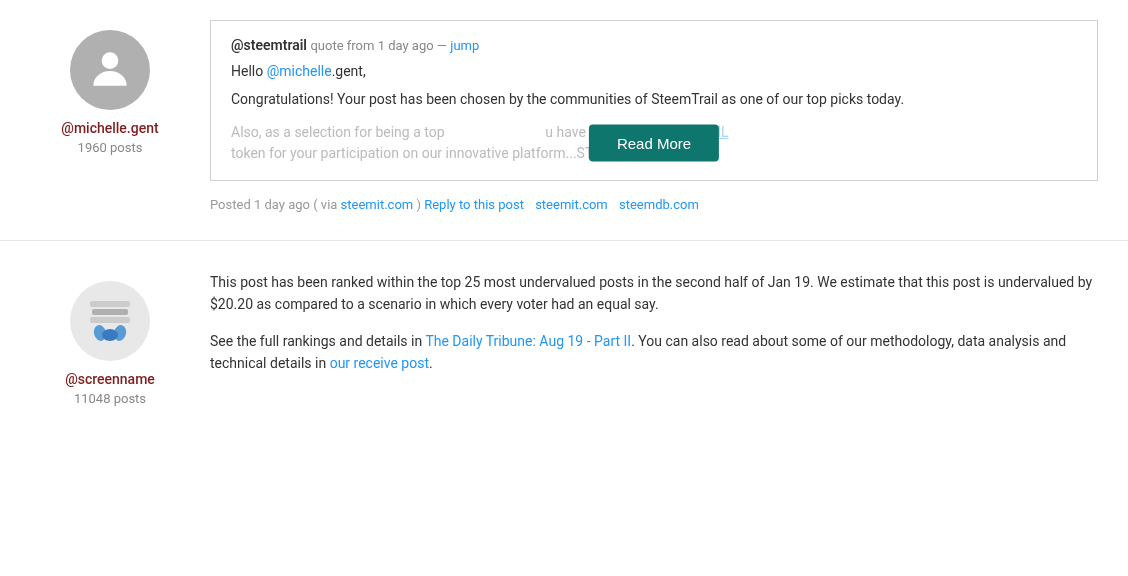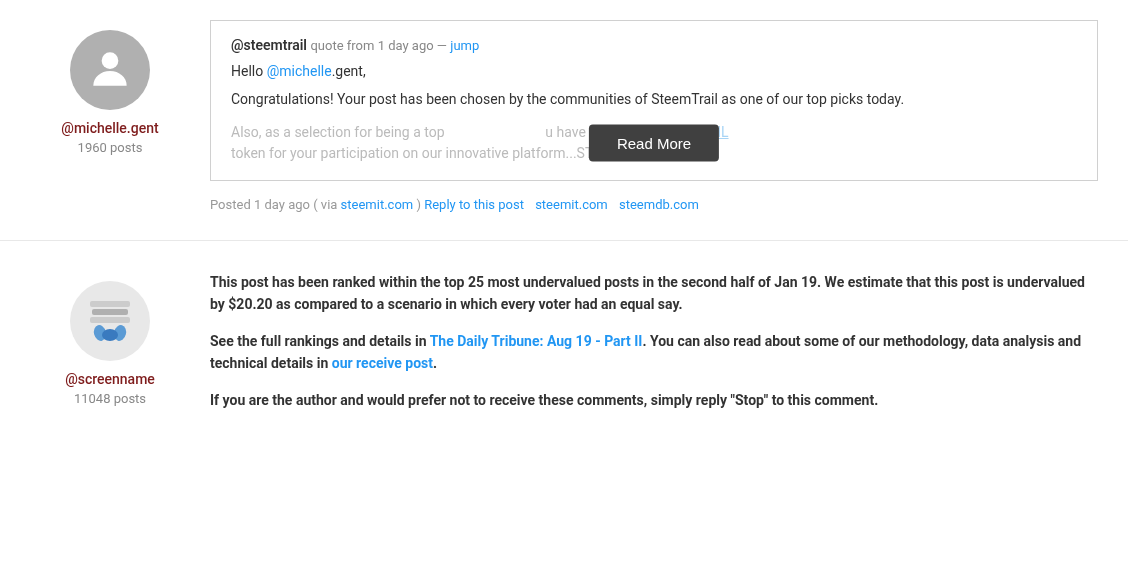--- a/index.html
+++ b/index.html
@@ -136,21 +136,21 @@
     }
 
     .read-more-overlay {
       position: absolute;
       top: 50%;
       left: 50%;
       transform: translate(-50%, -50%);
     }
 
     .read-more-btn {
-      background: #404040;
+      background: #0f766e;
       color: #fff;
       border: none;
       border-radius: 4px;
       padding: 10px 28px;
       font-size: 15px;
       font-weight: 500;
       cursor: pointer;
       white-space: nowrap;
     }
 
@@ -196,21 +196,20 @@
       display: flex;
       align-items: center;
       justify-content: center;
       margin-bottom: 10px;
       overflow: hidden;
     }
 
     .second-content {
       flex: 1;
       padding-left: 20px;
-      font-weight: bold;
     }
 
     .second-content p {
       font-size: 14px;
       line-height: 1.6;
       color: #333;
       margin-bottom: 14px;
     }
 
     .content-link {
@@ -301,18 +300,17 @@
       <div class="author-posts">11048 posts</div>
     </div>
 
     <div class="second-content">
       <p>
         <span>This post has been ranked within the top 25 most undervalued posts in the second half of Jan 19. We estimate that this post is undervalued by $20.20 as compared to a scenario in which every voter had an equal say.</span>
       </p>
       <p>
         See the full rankings and details in <a class="content-link" href="#">The Daily Tribune: Aug 19 - Part II</a>. You can also read about some of our methodology, data analysis and technical details in <a class="content-link-dark" href="#">our receive post</a>.
       </p>
-      <p>If you are the author and would prefer not to receive these comments, simply reply "Stop" to this comment.</p>
     </div>
 
   </div>
 
 </div>
 
 </body></html>

